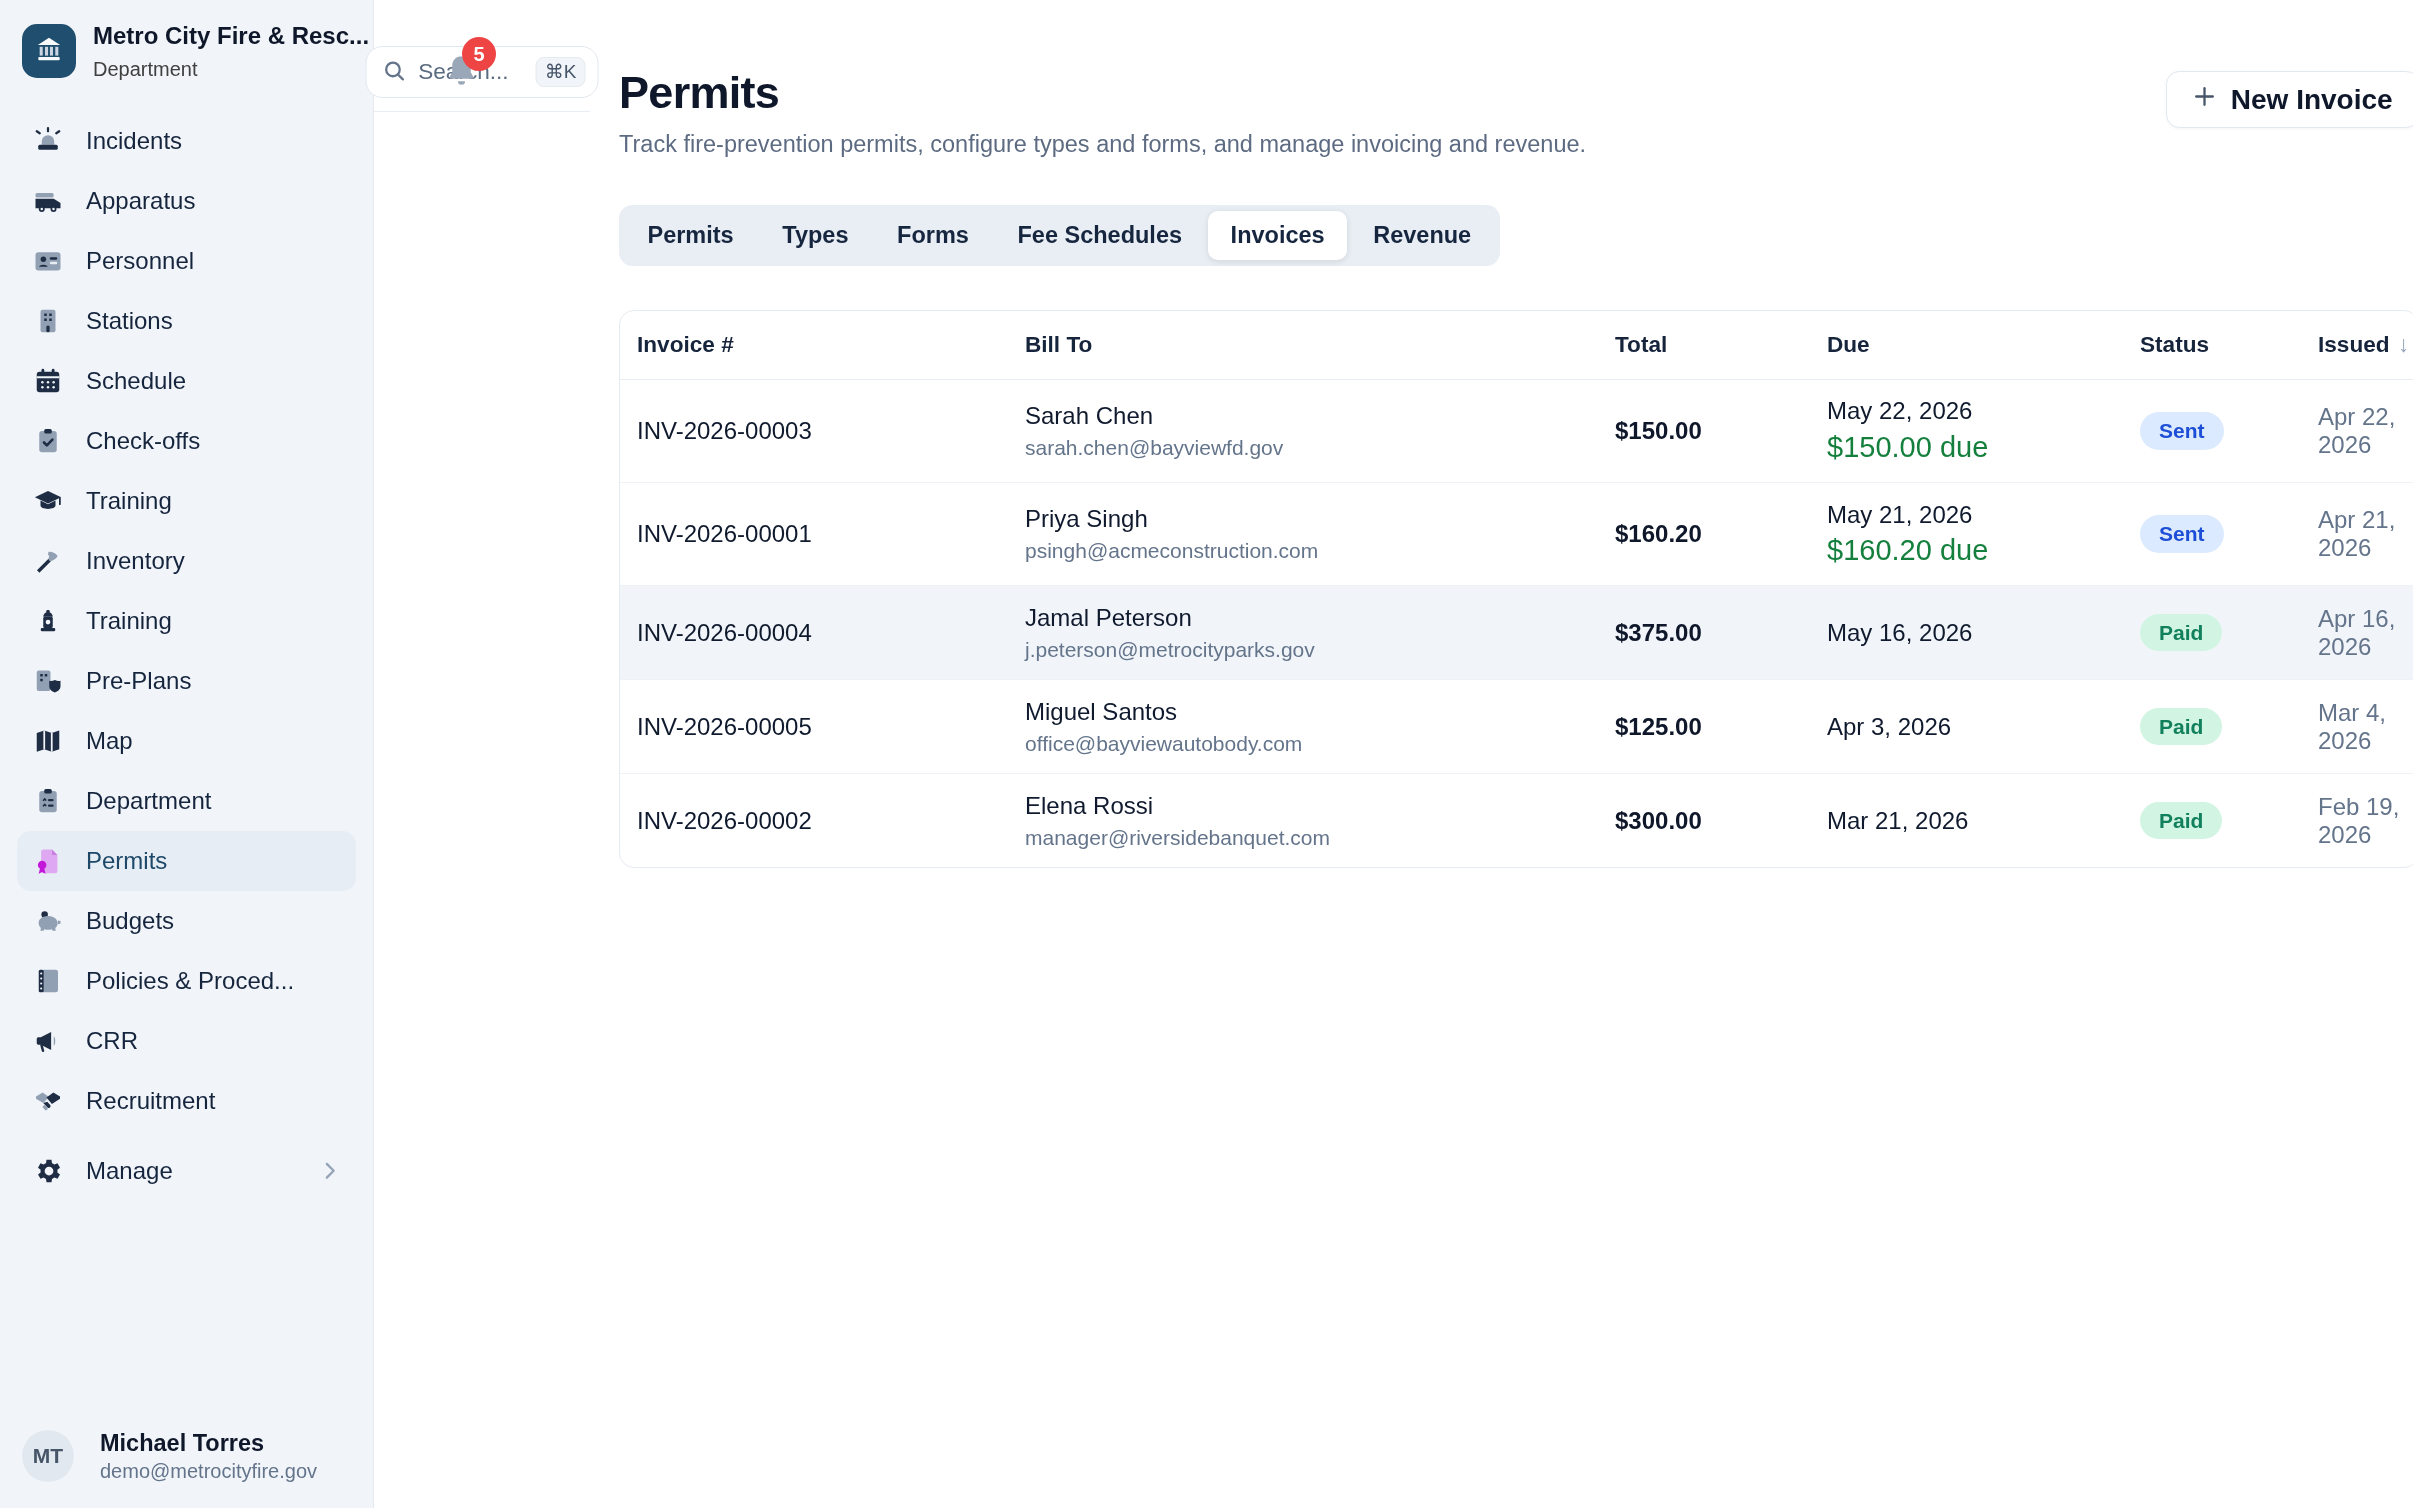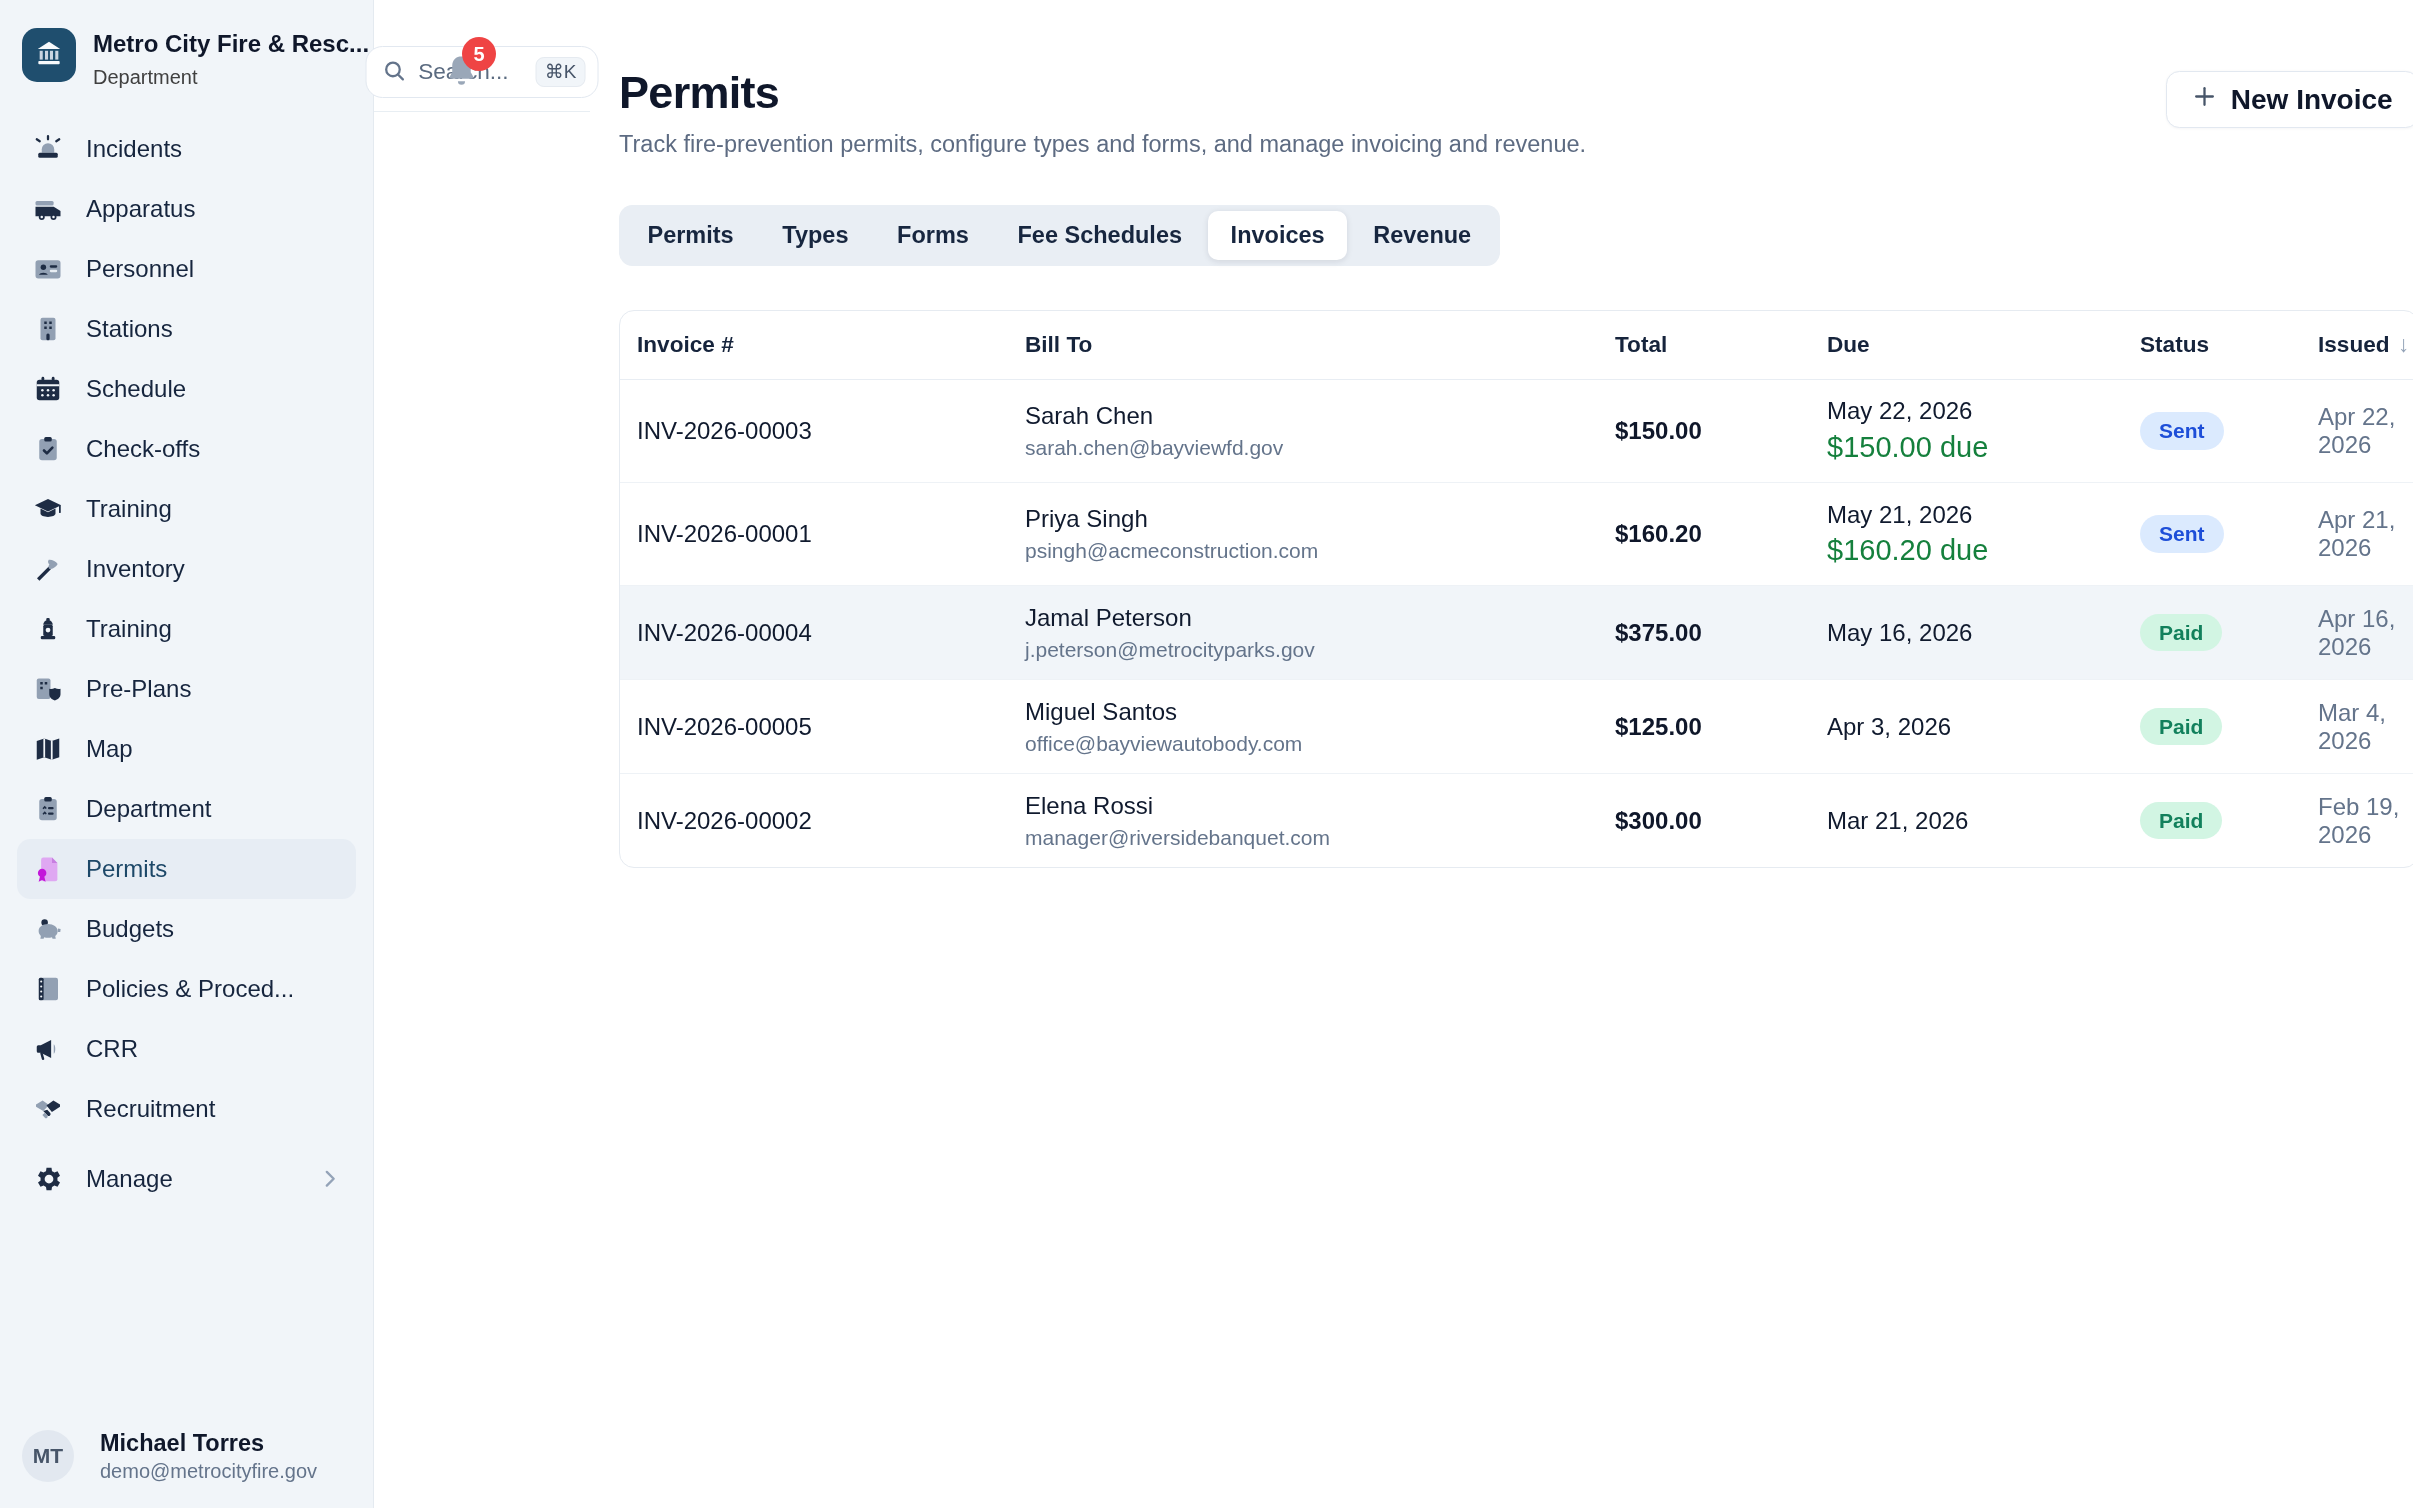--- a/index.html
+++ b/index.html
@@ -16,21 +16,21 @@
   .sidebar {
     width:374px; background:#f1f5f9; border-right:1.7px solid #e4eaf0;
     position:relative; padding:18.4px 17px; flex-shrink:0;
   }
   .brand { display:flex; align-items:center; gap:17px; padding:3.4px 5px 22px; }
   .brand-logo {
     width:54px; height:54px; border-radius:15px; background:#1f4e6e;
     display:flex; align-items:center; justify-content:center; flex-shrink:0;
   }
   .brand-text { min-width:0; }
-  .brand-name { font-size:24px; font-weight:700; color:#0f172a; white-space:nowrap;margin-top:8px; }
+  .brand-name { font-size:24px; font-weight:700; color:#0f172a; white-space:nowrap; }
   .brand-sub { font-size:20px; color:#404040; margin-top:8px; }
 
   .nav { margin-top:8.4px; }
   .nav-item {
     display:flex; align-items:center; gap:22px; height:60px;
     padding:0 15px; border-radius:13.4px; cursor:pointer;
     font-size:24px; font-weight:500; color:#16253e;
   }
   .nav-item.active { background:#e7edf4; color:#1d4868; }
   .nav-item.gap-top { margin-top:10px; }

